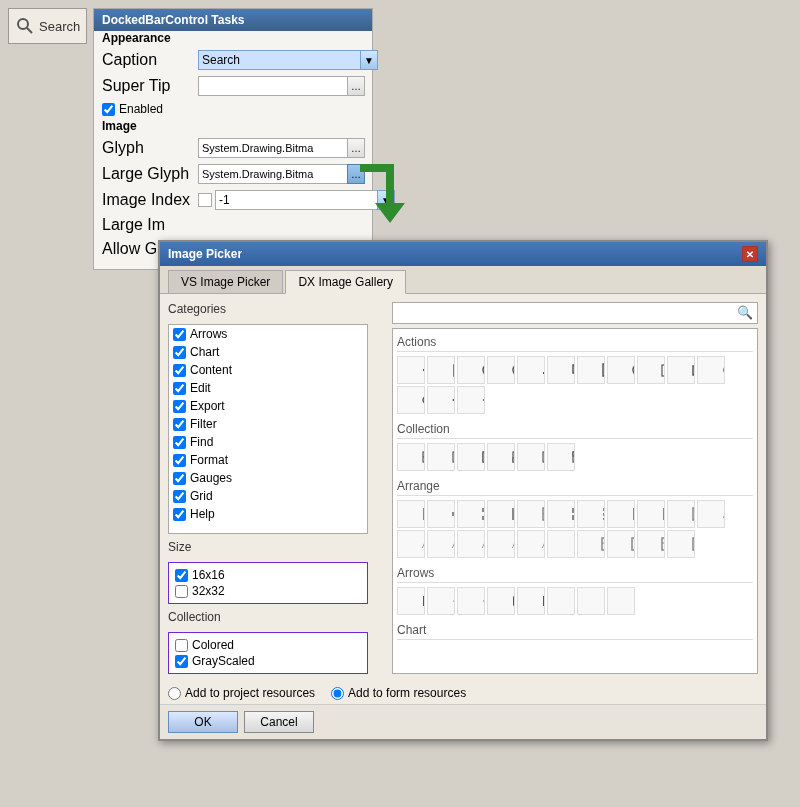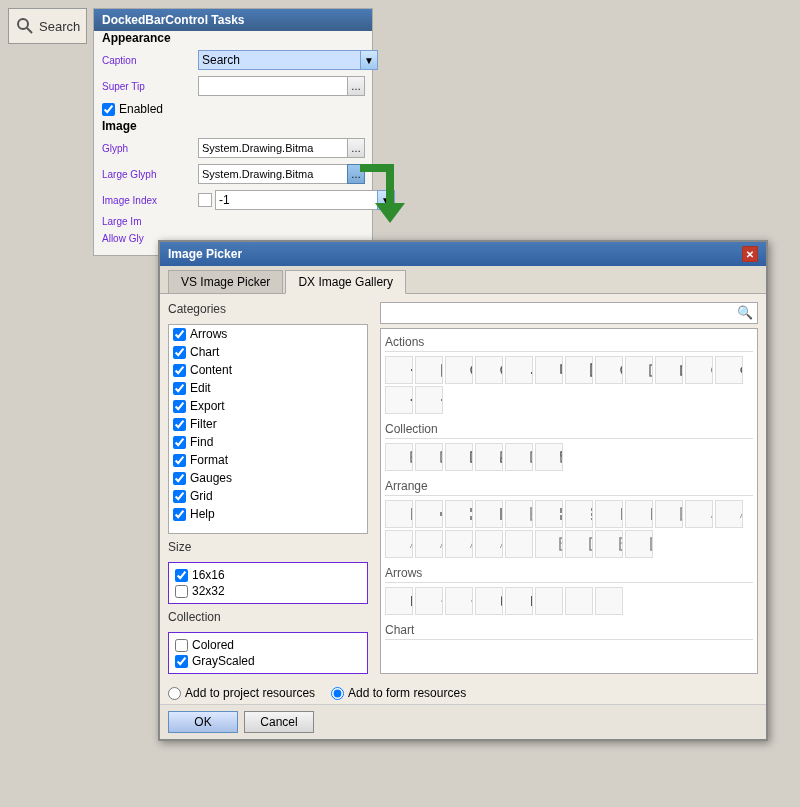--- a/index.html
+++ b/index.html
@@ -47,22 +47,22 @@
       color: #000;
     }
     .tasks-row {
       display: flex;
       align-items: center;
       padding: 3px 8px;
       gap: 6px;
     }
     .tasks-label {
       width: 90px;
-      color: #6d28d9;
-      font-size: 10px;
+      color: #000000;
+      font-size: 16px;
       flex-shrink: 0;
     }
     .tasks-input-with-btn {
       display: flex; flex: 1; height: 20px;
     }
     .tasks-input-with-btn .inp {
       flex: 1;
       border: 1px solid #aaa;
       border-right: none;
       background: white;
@@ -157,21 +157,21 @@
       background: #f0ece4;
       border-bottom: 1px solid #f0ece4;
       margin-bottom: -1px;
       z-index: 1;
     }
 
     
     .dialog-body {
       display: flex;
       padding: 8px;
-      gap: 12px;
+      gap: 24px;
     }
 
     
     .left-panel {
       width: 200px;
       display: flex; flex-direction: column; gap: 6px;
     }
     .panel-label {
       font-size: 12px; color: #333; font-weight: normal;
       margin-bottom: 2px;

